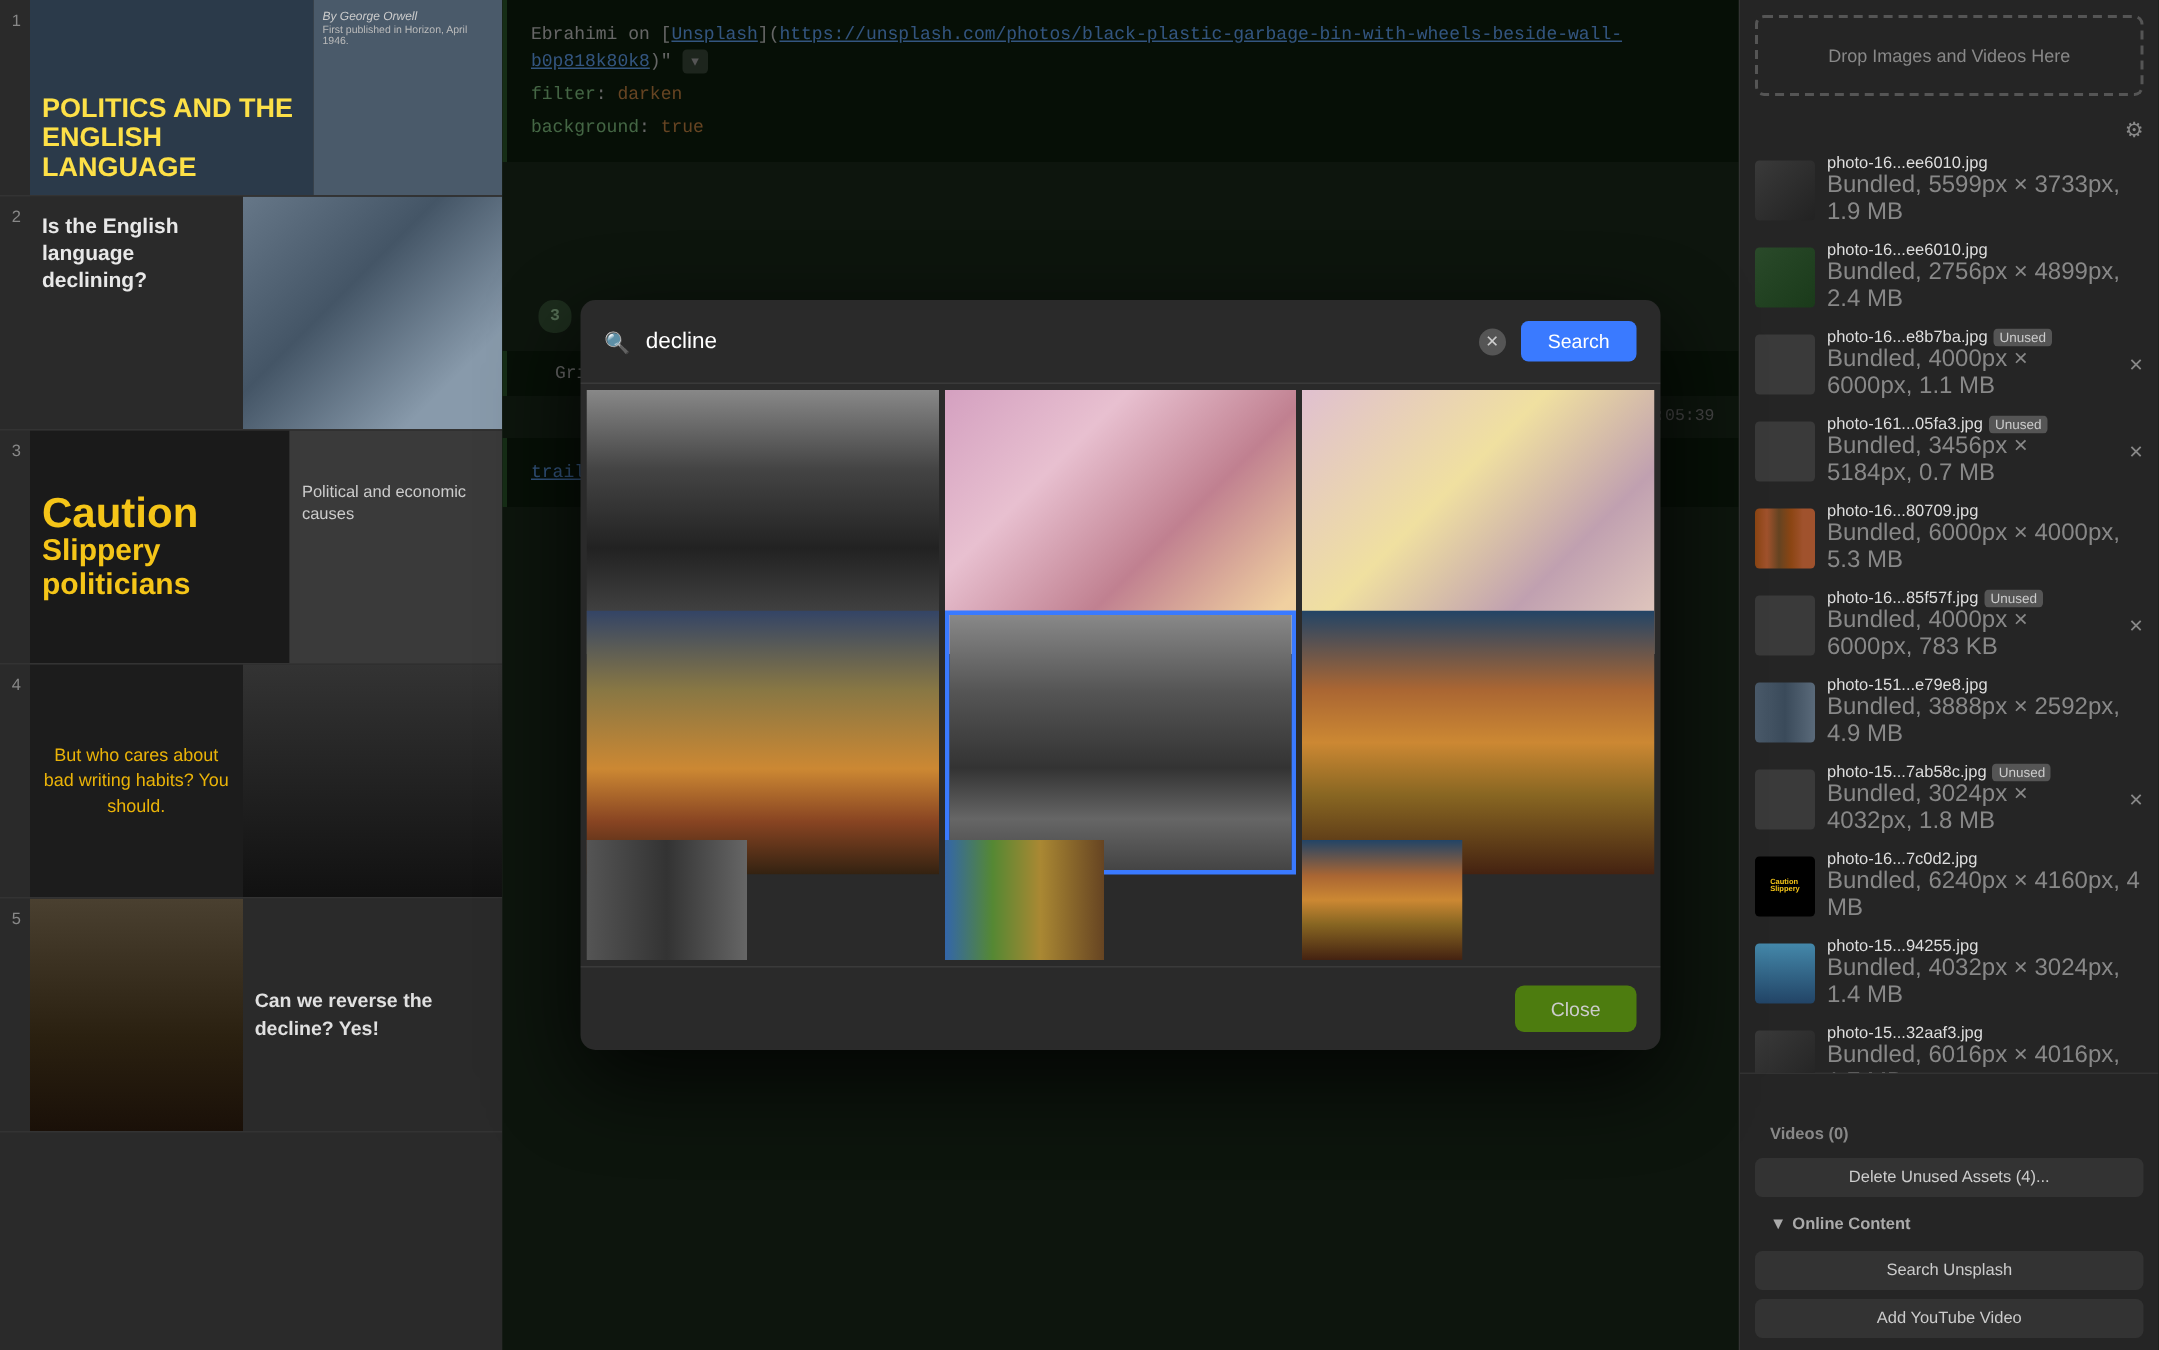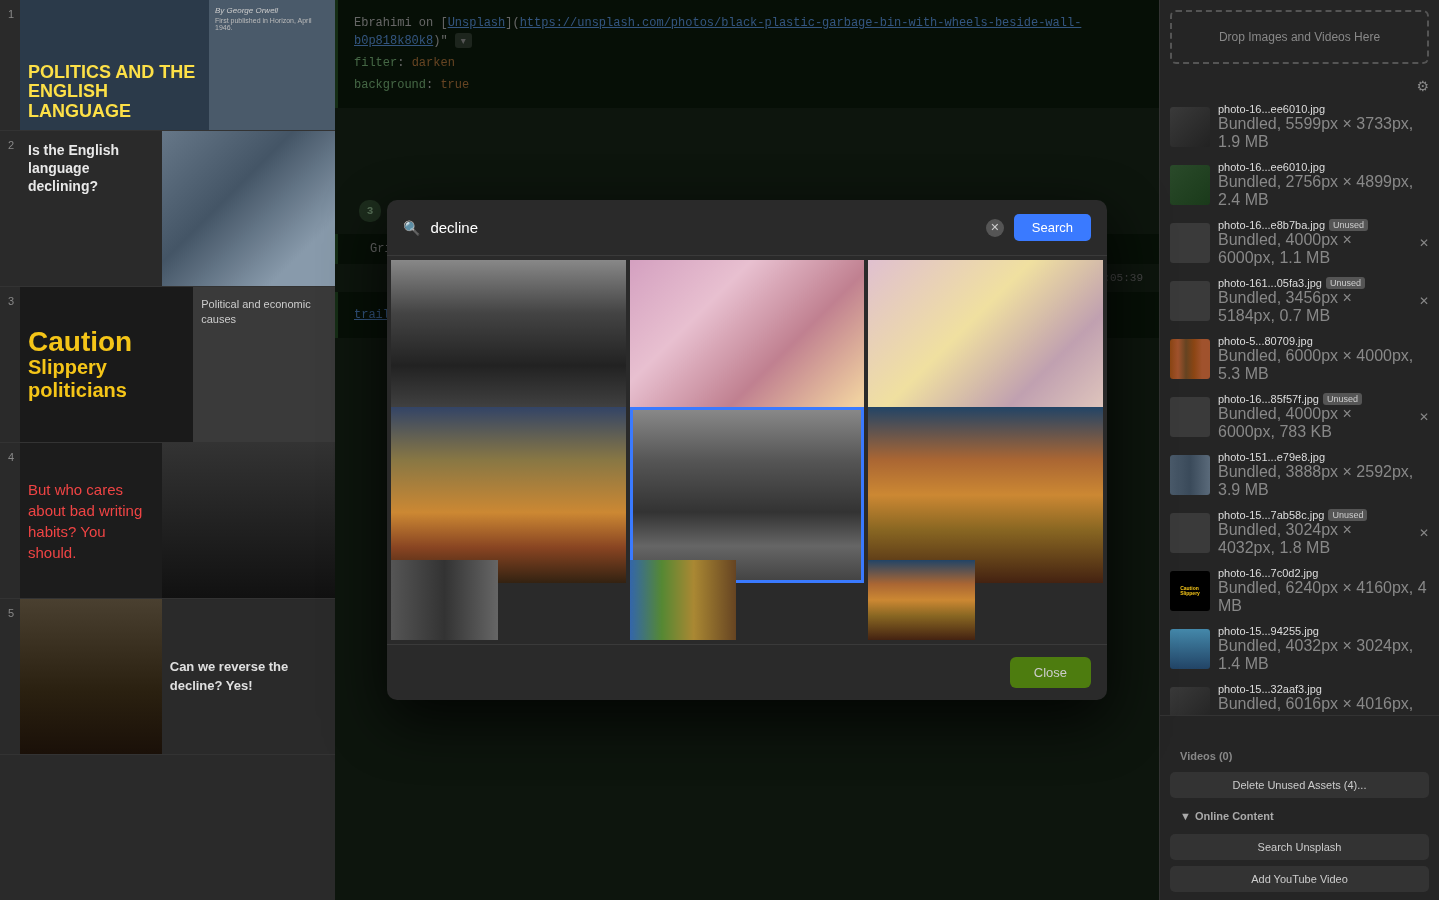--- a/index.html
+++ b/index.html
@@ -160,40 +160,42 @@
       width: 45%;
       background: #3a3a3a;
       display: flex;
       flex-direction: column;
       padding: 10px 8px;
     }
     .slide3-subtitle {
       color: #ccc;
       font-size: 11px;
       line-height: 1.4;
+      margin-top: 24px;
     }
 
     
     .slide4-bg {
       display: flex;
       height: 100%;
       min-height: 155px;
     }
     .slide4-left {
       background: #1c1c1c;
       width: 45%;
       display: flex;
       flex-direction: column;
       justify-content: center;
       padding: 10px 8px;
     }
     .slide4-text {
-      color: #ef4444;
-      font-size: 15px;
+      color: #eab308;
+      font-size: 12px;
       line-height: 1.4;
+      text-align: center;
     }
     .slide4-right {
       width: 55%;
       background: #2a2a2a;
       position: relative;
       overflow: hidden;
     }
     .slide4-img {
       width: 100%;
       height: 100%;
@@ -807,42 +809,42 @@
           <span class="badge-unused">Unused</span>
         </div>
         <div class="asset-meta">Bundled, 3456px × 5184px, 0.7 MB</div>
       </div>
       <span class="close-x">✕</span>
     </div>
 
     <div class="asset-item">
       <div class="asset-thumb thumb-books"></div>
       <div class="asset-info">
-        <div class="asset-name">photo-5...80709.jpg</div>
+        <div class="asset-name">photo-16...80709.jpg</div>
         <div class="asset-meta">Bundled, 6000px × 4000px, 5.3 MB</div>
       </div>
     </div>
 
     <div class="asset-item">
       <div class="asset-thumb thumb-plain"></div>
       <div class="asset-info">
         <div class="asset-name">
           photo-16...85f57f.jpg
           <span class="badge-unused">Unused</span>
         </div>
         <div class="asset-meta">Bundled, 4000px × 6000px, 783 KB</div>
       </div>
       <span class="close-x">✕</span>
     </div>
 
     <div class="asset-item">
       <div class="asset-thumb thumb-strip"></div>
       <div class="asset-info">
         <div class="asset-name">photo-151...e79e8.jpg</div>
-        <div class="asset-meta">Bundled, 3888px × 2592px, 3.9 MB</div>
+        <div class="asset-meta">Bundled, 3888px × 2592px, 4.9 MB</div>
       </div>
     </div>
 
     <div class="asset-item">
       <div class="asset-thumb thumb-plain"></div>
       <div class="asset-info">
         <div class="asset-name">
           photo-15...7ab58c.jpg
           <span class="badge-unused">Unused</span>
         </div>

